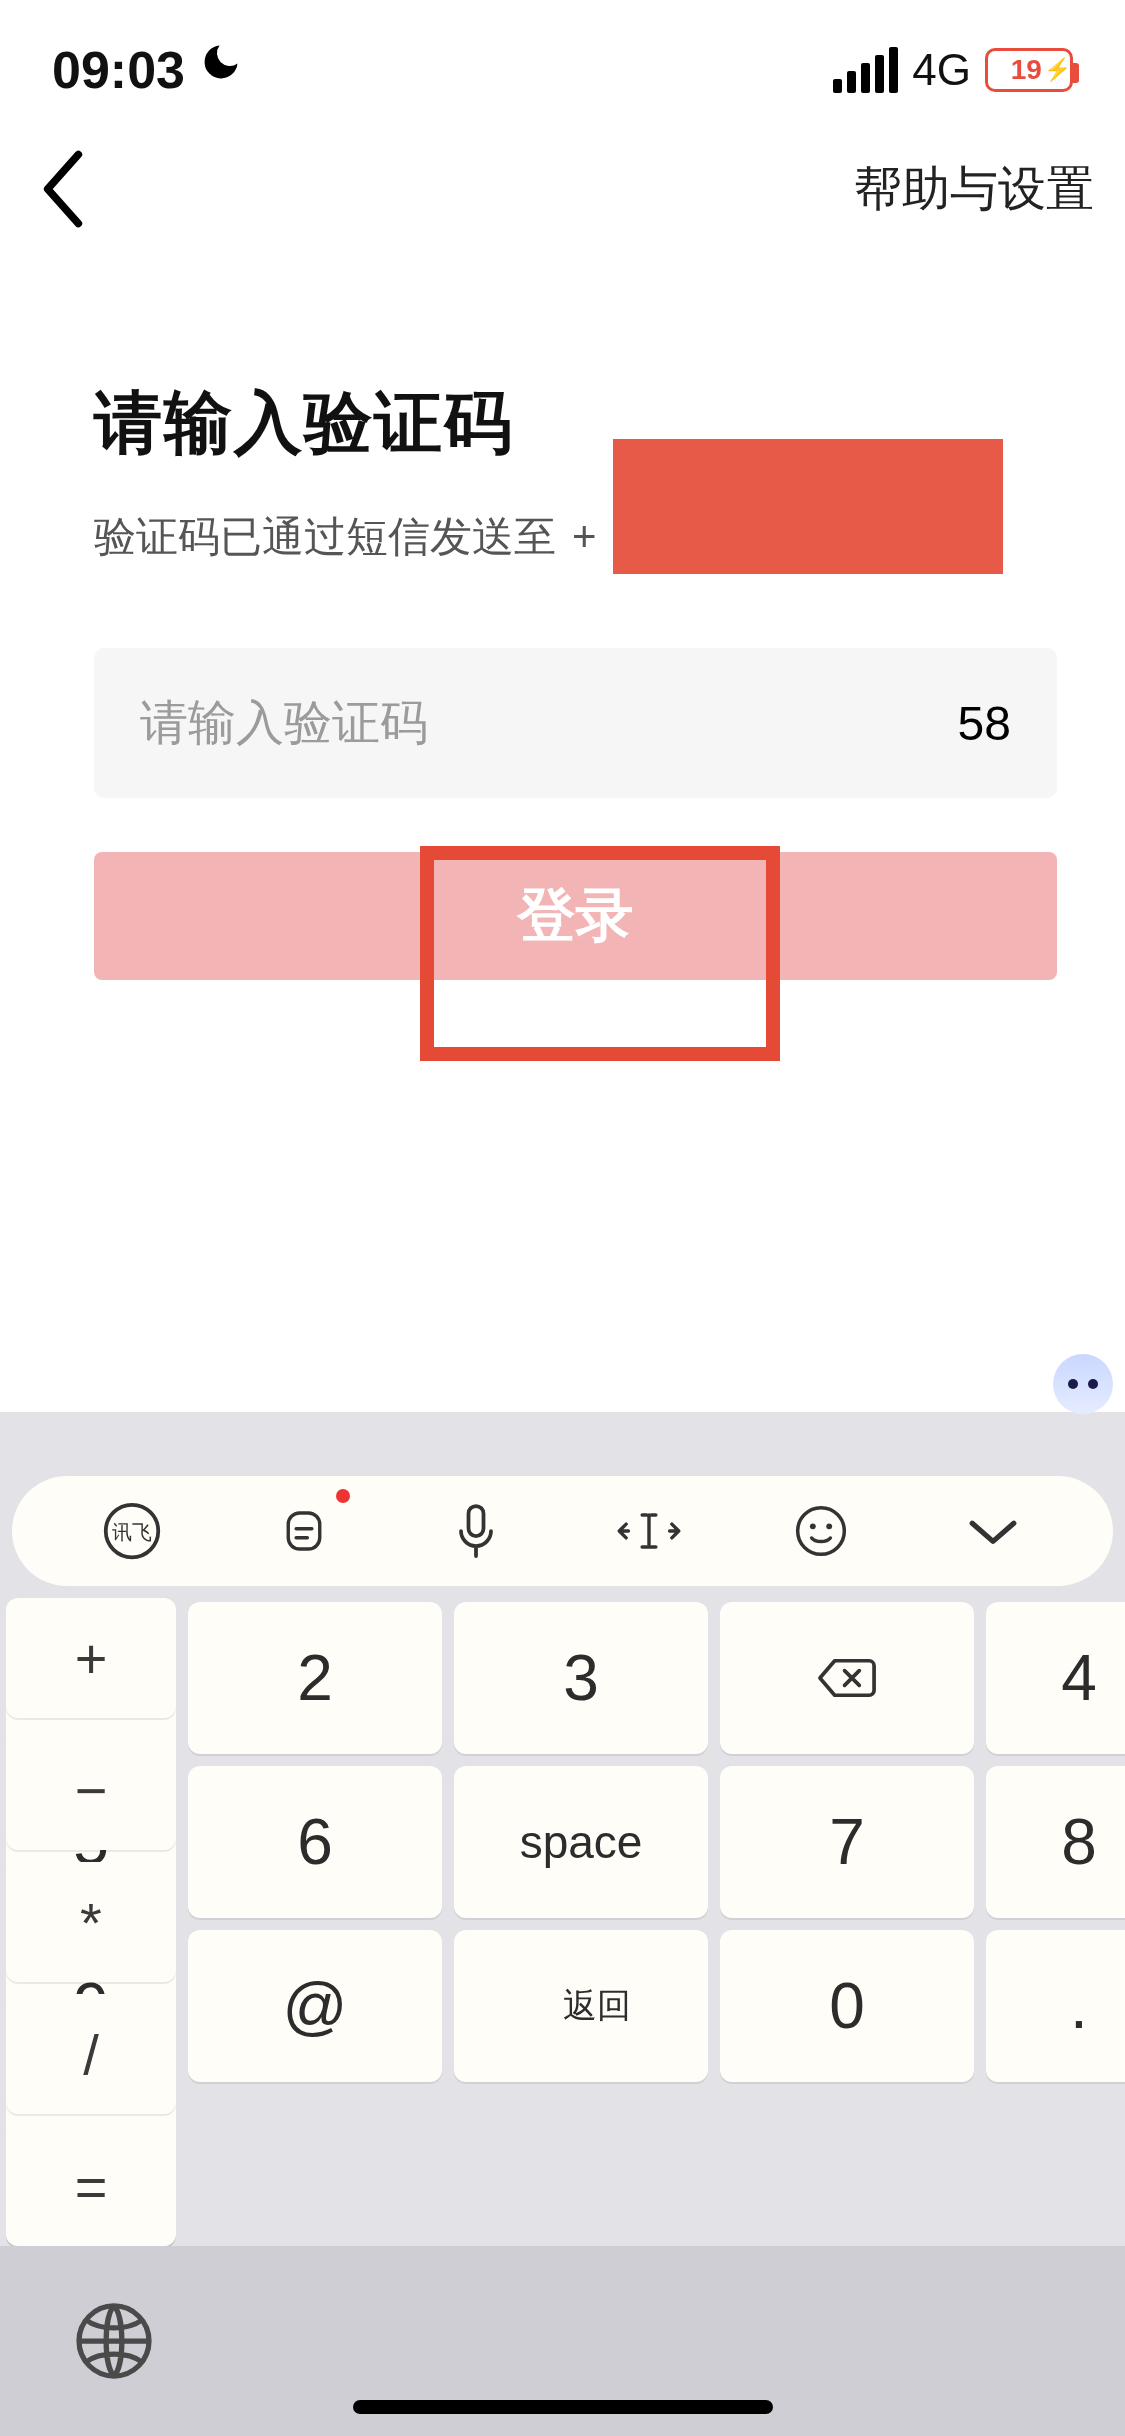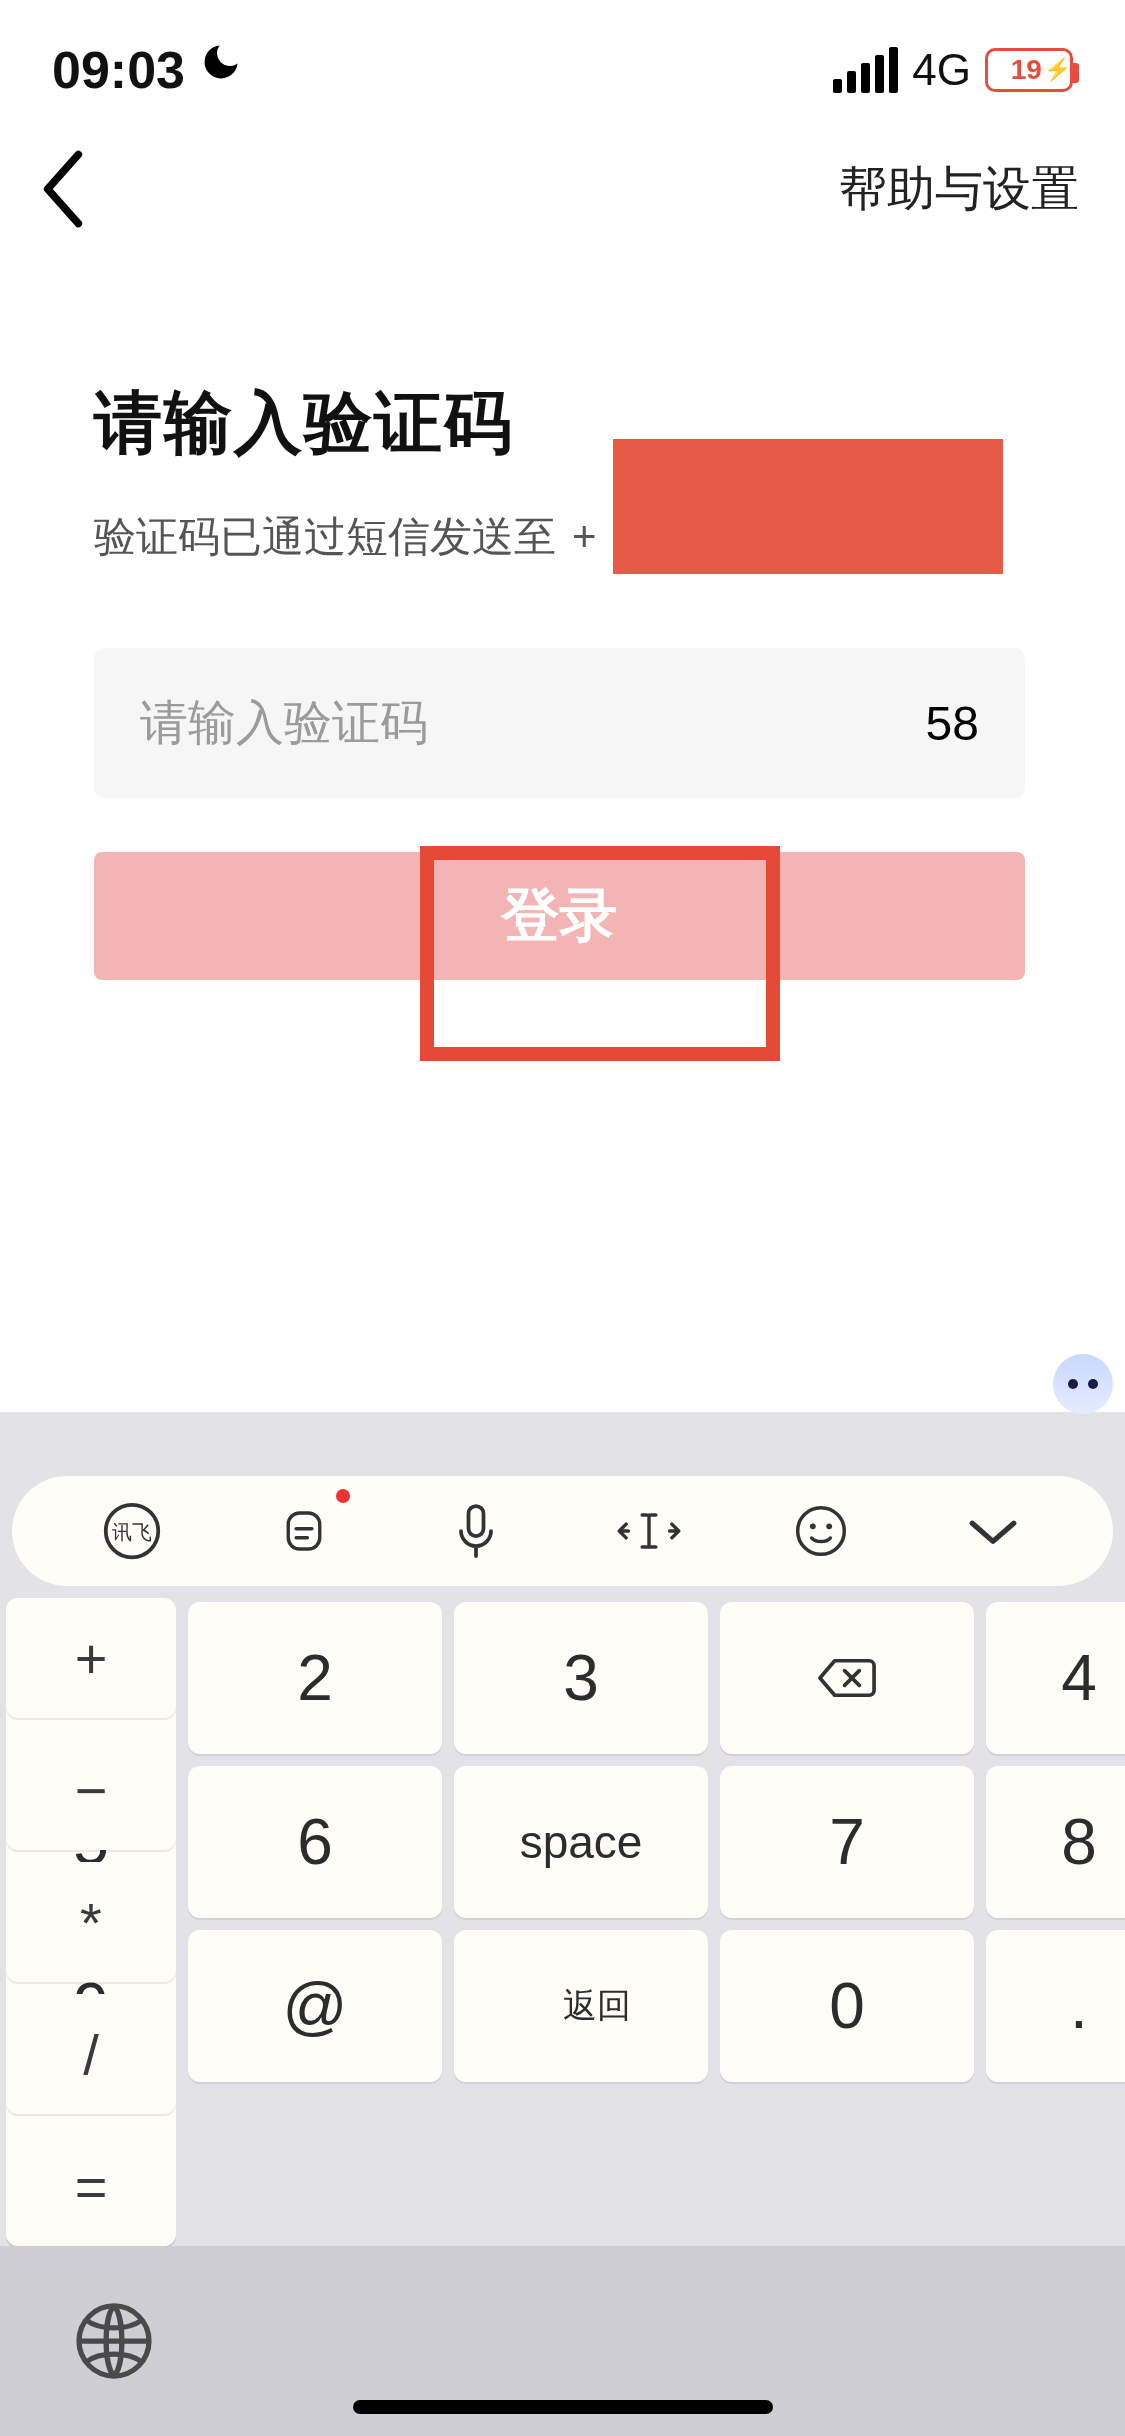--- a/index.html
+++ b/index.html
@@ -17,26 +17,26 @@
     .signal-bars span:nth-child(3){height:30px}
     .signal-bars span:nth-child(4){height:38px}
     .signal-bars span:nth-child(5){height:46px}
     .network { font-size:44px; font-weight:400; }
     .battery { position:relative; width:88px; height:44px; border:3px solid #e74c3c; border-radius:10px; display:flex; align-items:center; justify-content:center; }
     .battery::after { content:""; position:absolute; right:-9px; top:12px; width:6px; height:20px; background:#e74c3c; border-radius:0 3px 3px 0; }
     .battery .pct { font-size:28px; font-weight:700; color:#e74c3c; display:flex; align-items:center; gap:2px;margin-left:24px; }
     .bolt { font-size:22px; line-height:1; }
 
     
-    .nav { display:flex; align-items:center; justify-content:space-between; padding:40px 46px 0 40px; }
+    .nav { display:flex; align-items:center; justify-content:space-between; padding:40px 31px 0 40px; }
     .back-btn svg { display:block; }
     .help-link { font-size:48px; color:#222; }
 
     
-    .content { padding:150px 100px 0 94px; }
+    .content { padding:150px 68px 0 94px; }
     .title { font-size:68px; font-weight:700; letter-spacing:2px; }
     .subtitle-row { display:flex; align-items:center; margin-top:30px; gap:16px; }
     .subtitle { font-size:42px; color:#555; }
     .subtitle-plus { font-size:42px; color:#555; }
     .redact-phone { width:390px; height:135px; background:#e65a47; margin-top:-60px; }
     .code-field { margin-top:74px; height:150px; background:#f6f6f6; border-radius:10px; display:flex; align-items:center; justify-content:space-between; padding:0 46px; }
     .code-placeholder { font-size:48px; color:#9b9b9b; }
     .code-timer { font-size:48px; color:#000000; }
     .login-wrap { position:relative; margin-top:54px; }
     .login-btn { width:100%; height:128px; background:#f3b4b5; border:none; border-radius:8px; color:#ffffff; font-size:58px; font-weight:600; }

